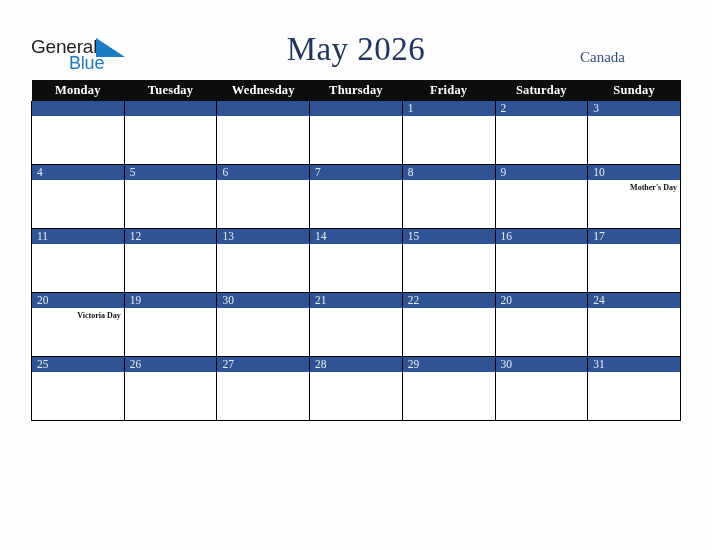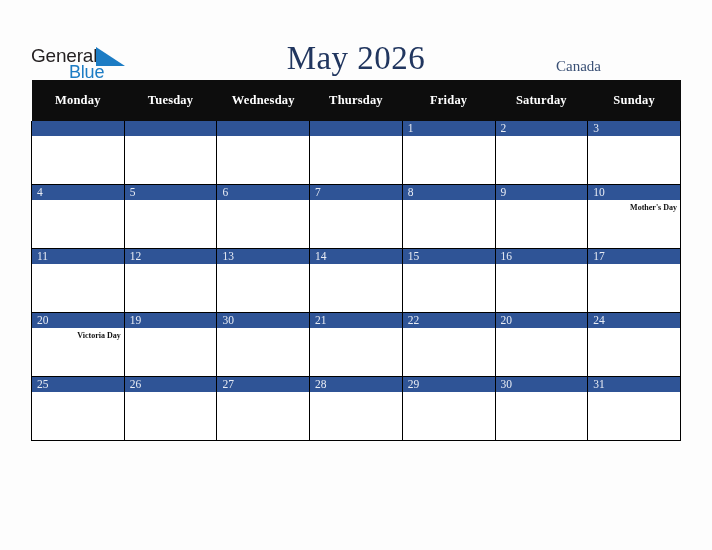--- a/index.html
+++ b/index.html
@@ -12,23 +12,24 @@
     background: #fdfdfd;
     font-family: "Liberation Serif", serif;
     overflow: hidden;
     position: relative;
   }
 
   
   #page-header {
     position: absolute;
     left: 0;
-    top: 13px;
+    top: 4px;
     width: 632px;
     height: 80px;
+    padding-left: 24px;
   }
 
   #logo {
     position: absolute;
     left: 31px;
     top: 33px;
     width: 110px;
     height: 40px;
   }
   #logo-general {
@@ -86,21 +87,21 @@
     width: 650px;
     border-collapse: collapse;
     table-layout: fixed;
   }
   #calendar th {
     background: #0d0d0d;
     color: #ffffff;
     font-size: 12.5px;
     font-weight: bold;
     height: 21px;
-    padding: 10px;
+    padding: 0;
     text-align: center;
     border: none;
     letter-spacing: 0.2px;
   }
   #calendar td {
     padding: 0;
     border: 1px solid #000000;
     border-top: none;
     vertical-align: top;
     background: #ffffff;

